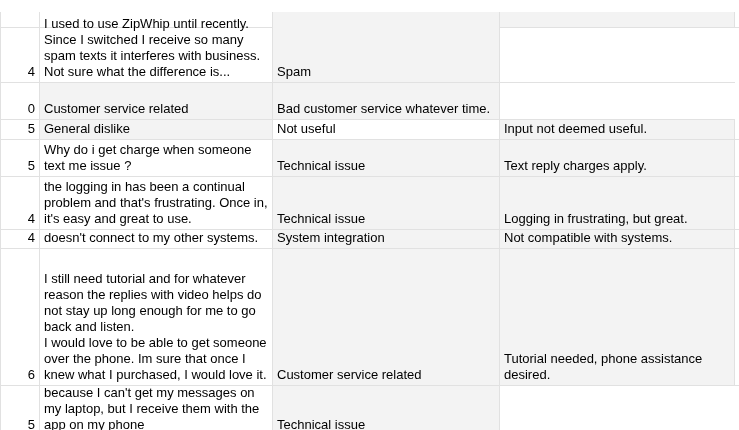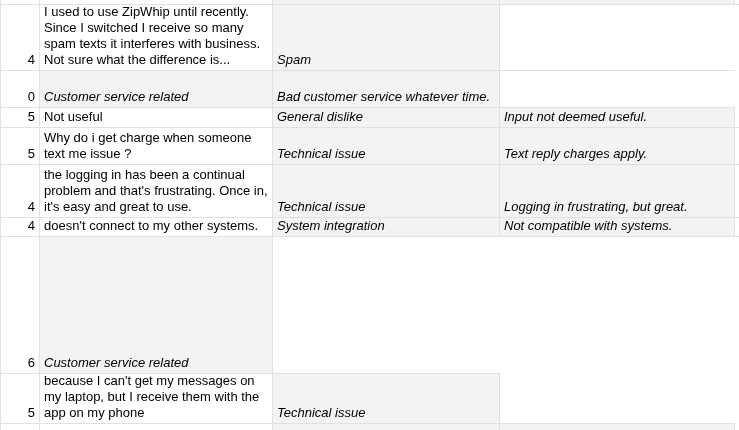--- a/index.html
+++ b/index.html
@@ -37,25 +37,26 @@
   .h-bot{height:6px}
   .c{
     box-sizing:border-box;
     height:100%;
     border-right:1px solid var(--grid);
     border-bottom:1px solid var(--grid);
     display:flex;
     align-items:flex-end;
     overflow:hidden;
     padding:1px 3px 2px 4px;
+    margin-top:12px;
   }
   .row .c:first-child{border-left:1px solid var(--grid);}
   .score{justify-content:flex-end;padding-right:4px;}
   .feedback{white-space:pre-wrap;}
-  .gray{background:var(--fill);font-style:italic;}
+  .gray{background:var(--fill);}
   .edge{border-right:none;}
   .row-bot .c{border-bottom:none;}
 </style>
 </head>
 <body>
 
 <div id="sheet">
 
   <div class="row h-top">
     <div class="c"></div>
@@ -74,22 +75,22 @@
 
   <div class="row h1">
     <div class="c score">0</div>
     <div class="c gray">Customer service related</div>
     <div class="c gray">Bad customer service whatever time.</div>
     <div class="c edge"></div>
   </div>
 
   <div class="row h2">
     <div class="c score">5</div>
+    <div class="c gray">General dislike</div>
     <div class="c feedback">Not useful</div>
-    <div class="c gray">General dislike</div>
     <div class="c gray">Input not deemed useful.</div>
     <div class="c edge"></div>
   </div>
 
   <div class="row h3">
     <div class="c score">5</div>
     <div class="c feedback">Why do i get charge when someone text me issue ?</div>
     <div class="c gray">Technical issue</div>
     <div class="c gray">Text reply charges apply.</div>
     <div class="c edge"></div>
@@ -106,21 +107,24 @@
   <div class="row h5">
     <div class="c score">4</div>
     <div class="c feedback">doesn't connect to my other systems.</div>
     <div class="c gray">System integration</div>
     <div class="c gray">Not compatible with systems.</div>
     <div class="c edge"></div>
   </div>
 
   <div class="row h6">
     <div class="c score">6</div>
+    <div class="c feedback">I still need tutorial and for whatever reason the replies with video helps do not stay up long enough for me to go back and listen.
+I would love to be able to get someone over the phone. Im sure that once I knew what I purchased, I would love it.</div>
     <div class="c gray">Customer service related</div>
+    <div class="c gray">Tutorial needed, phone assistance desired.</div>
     <div class="c edge"></div>
   </div>
 
   <div class="row h7">
     <div class="c score">5</div>
     <div class="c feedback">because I can't get my messages on my laptop, but I receive them with the app on my phone</div>
     <div class="c gray">Technical issue</div>
     <div class="c edge"></div>
   </div>
 

